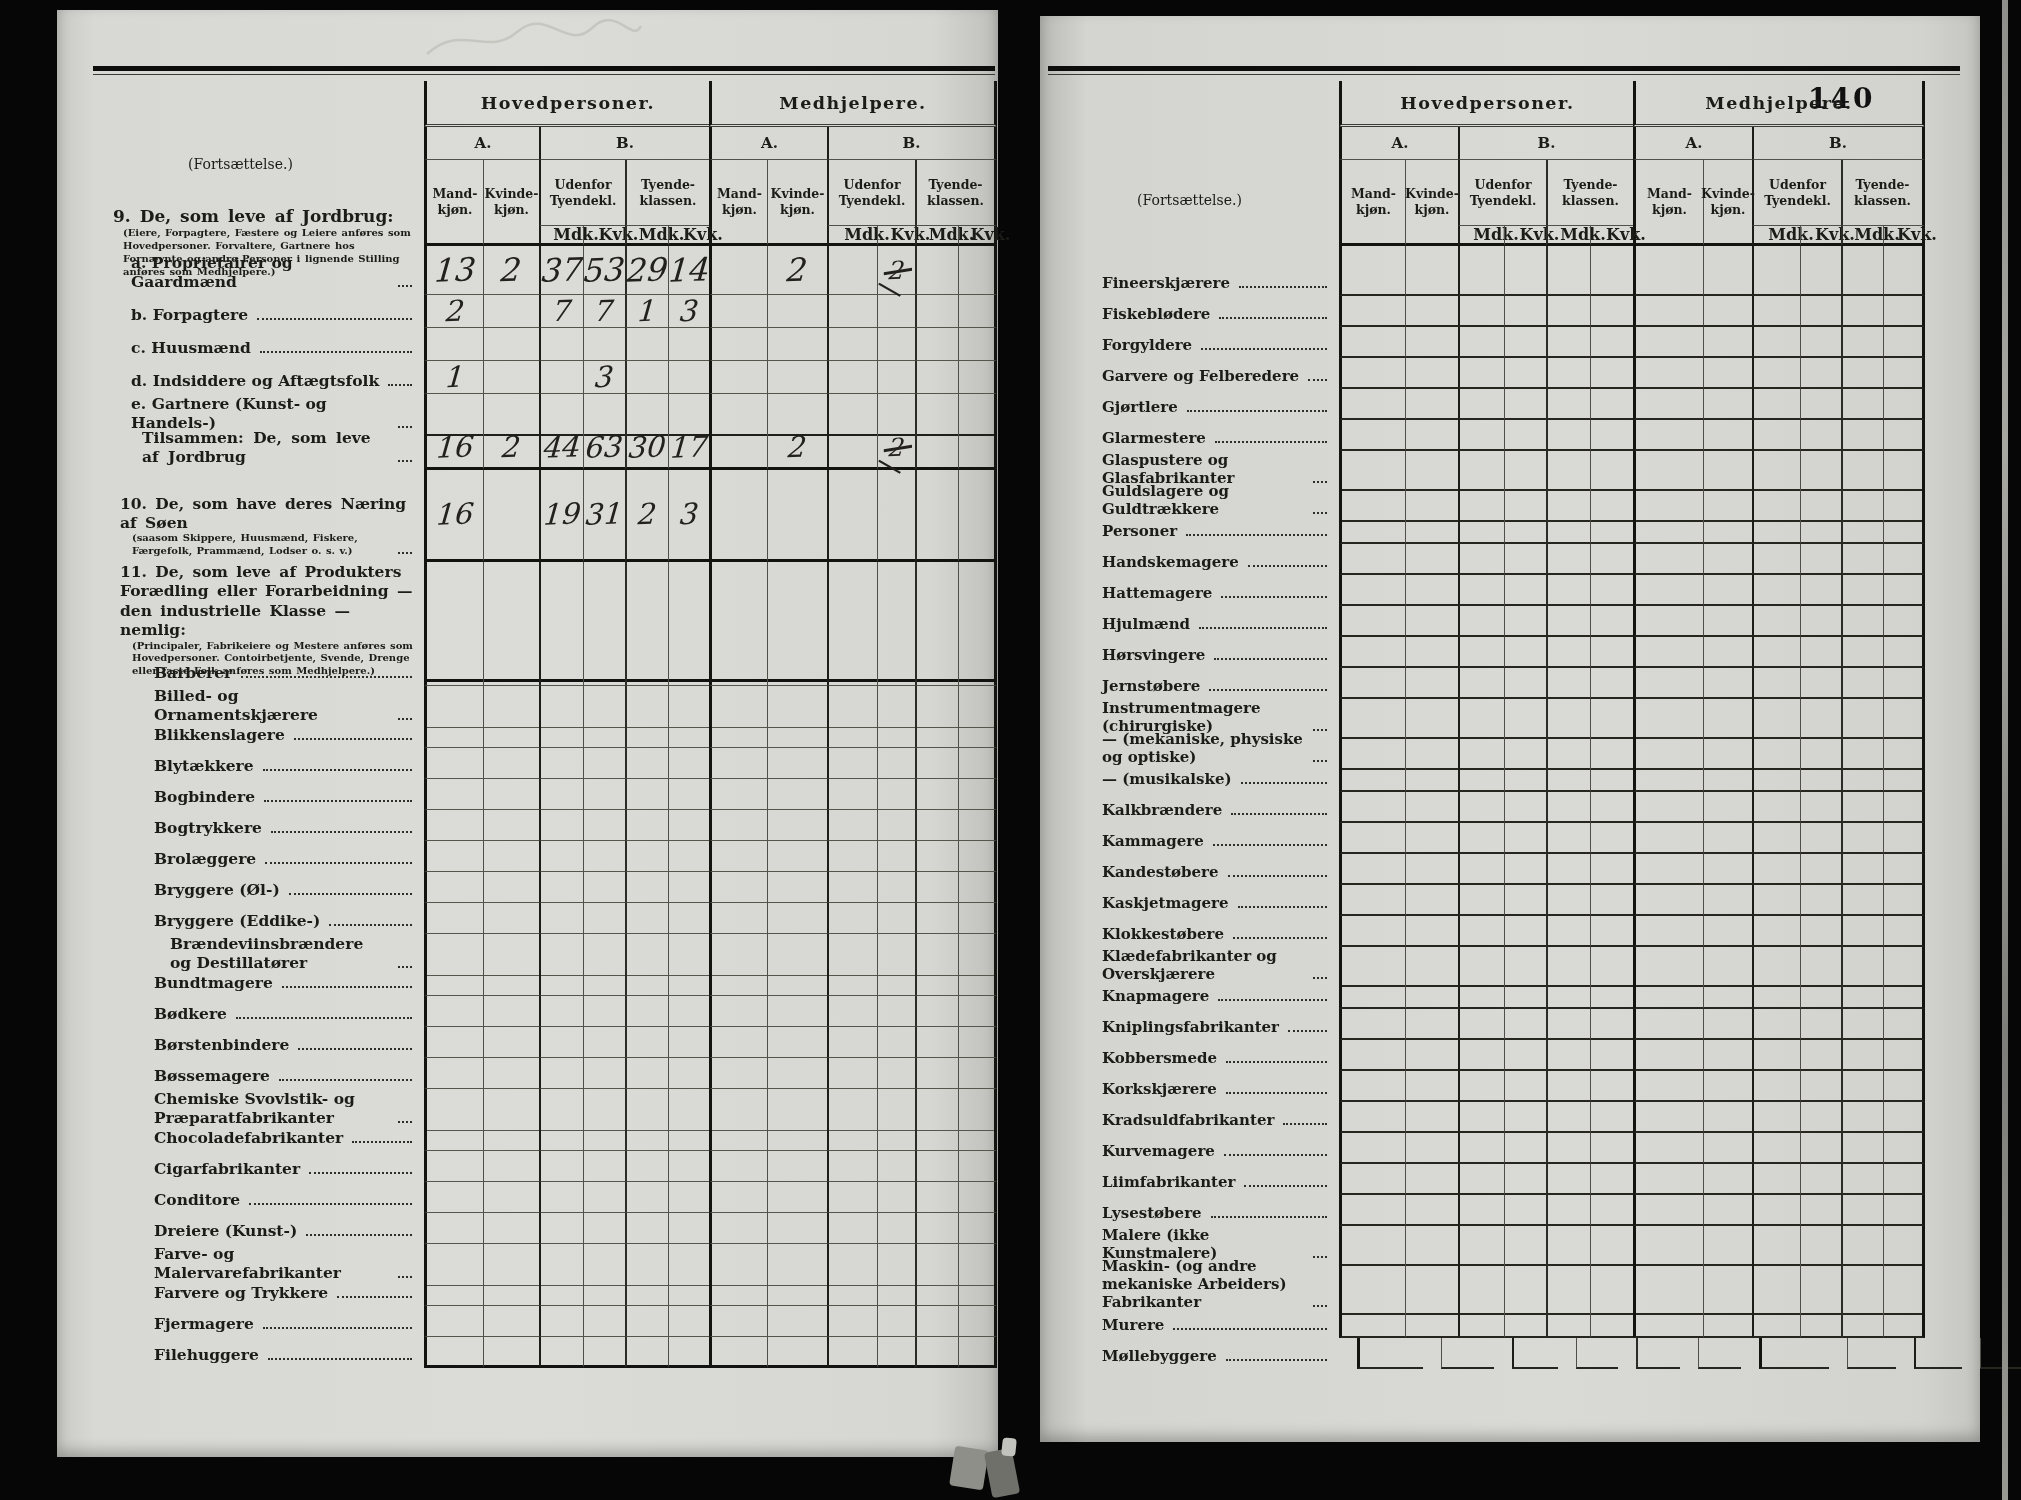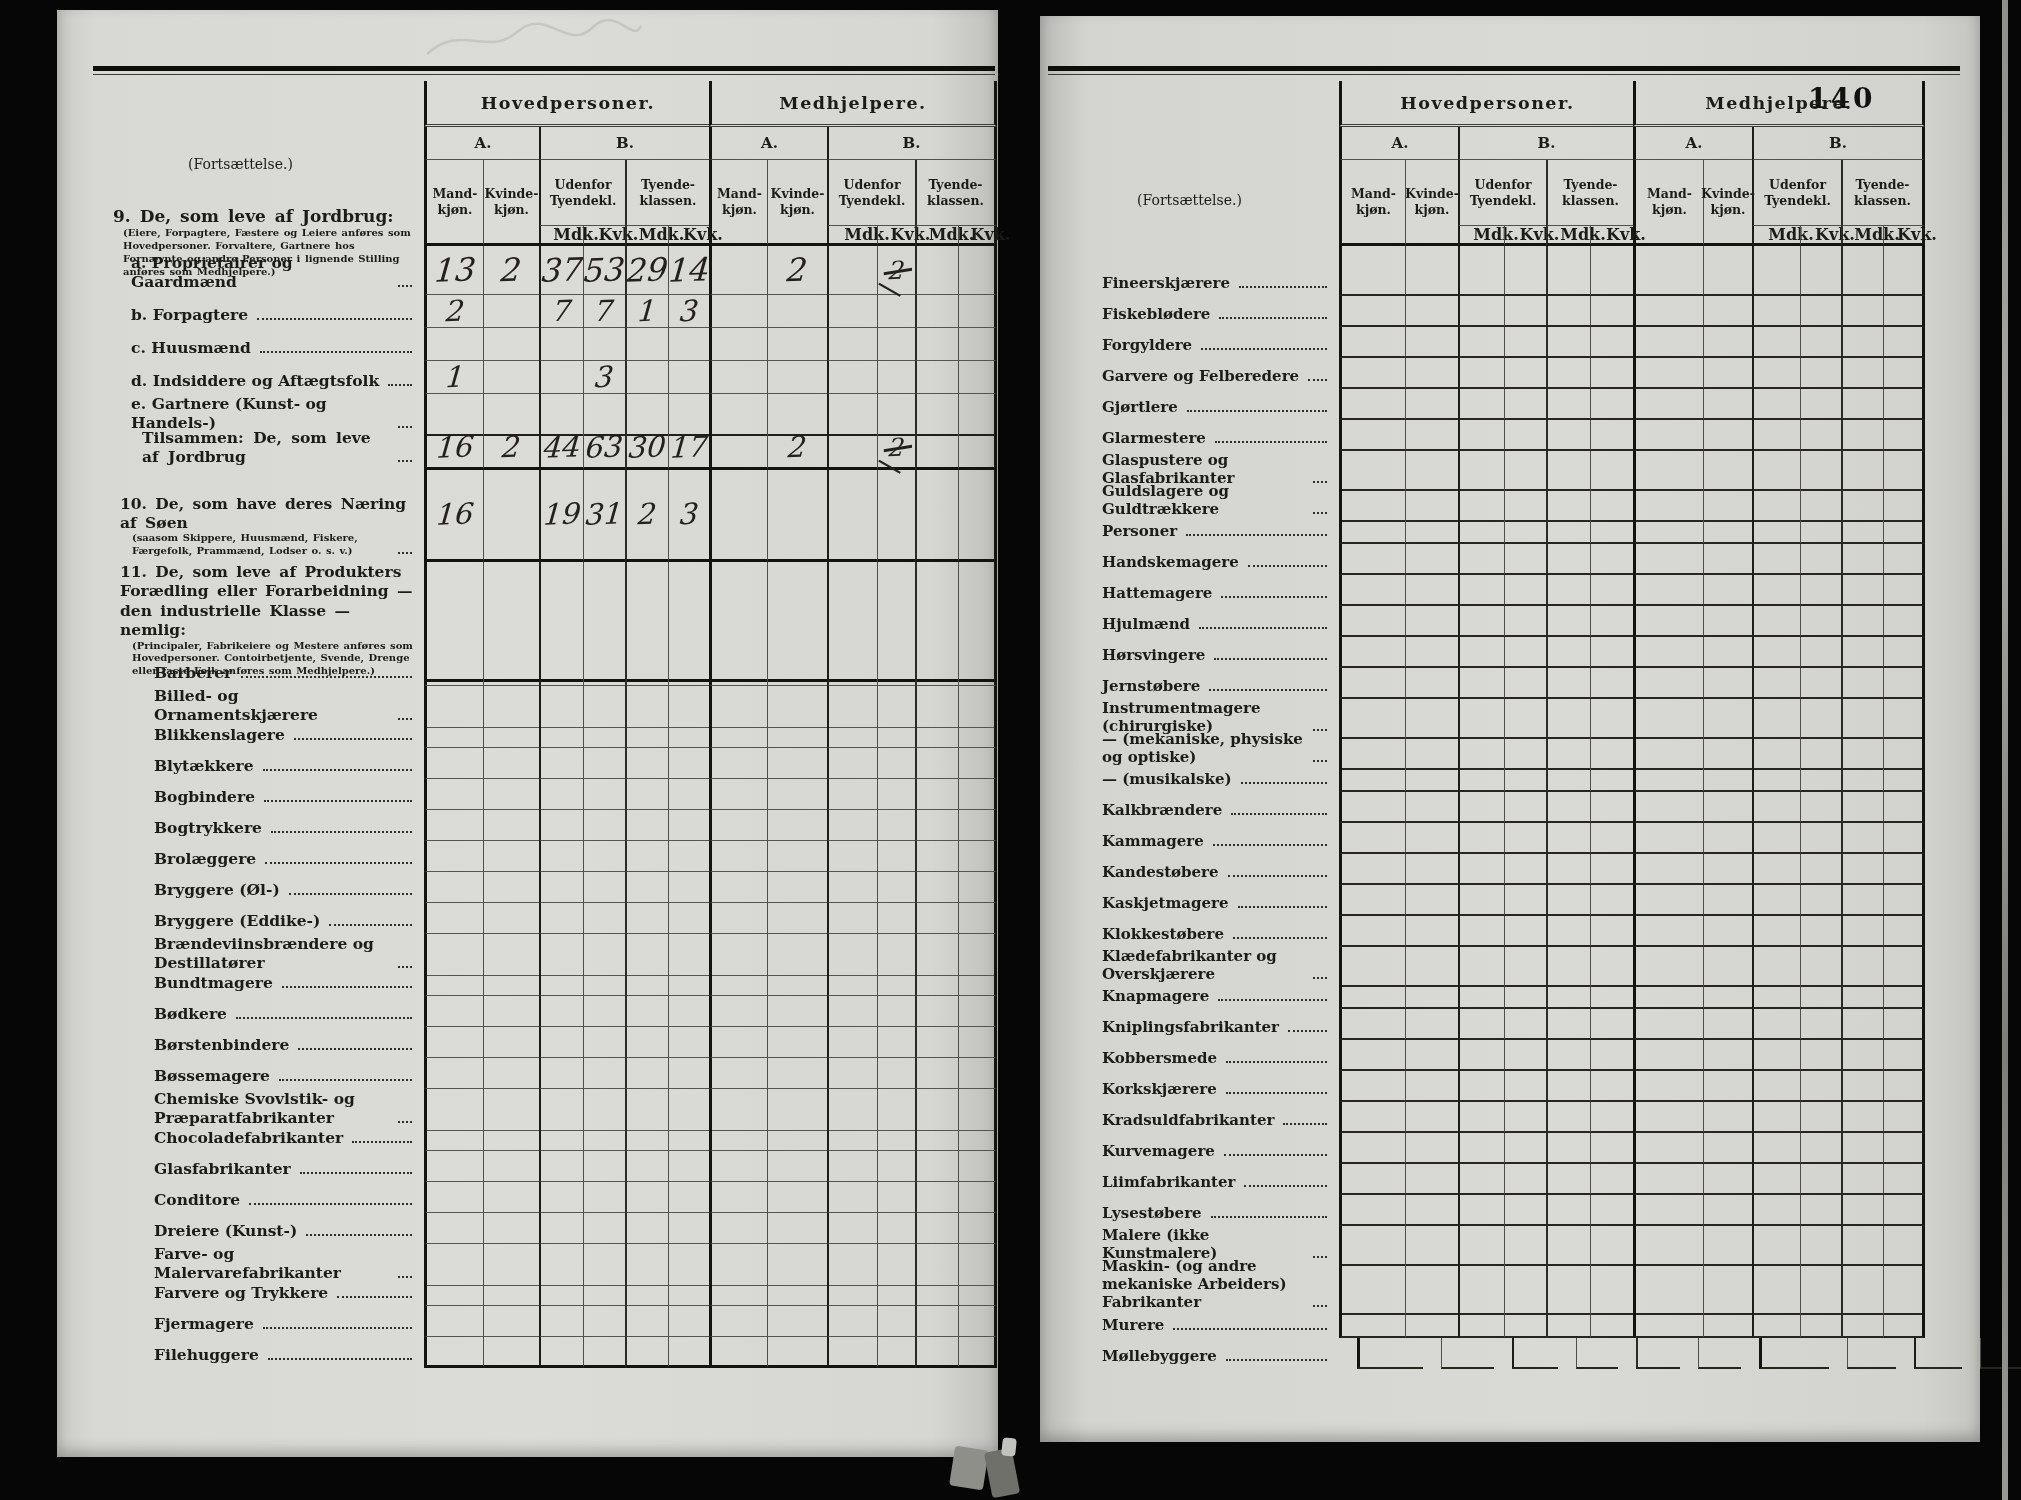--- a/index.html
+++ b/index.html
@@ -564,21 +564,21 @@
           <div class="cell c8"></div>
           <div class="cell c9"></div>
           <div class="cell c10"></div>
           <div class="cell c11"></div>
           <div class="cell c12"></div>
           <div class="cell c13"></div>
         </div>
         <div class="row trade" style="height: 31px;">
           <div class="lab">
             <div class="lrow">
-              <div class="txt" style="white-space: normal;">Brændeviinsbrændere og Destillatører</div>
+              <div class="txt" style="white-space: normal; margin-left: 16px;">Brændeviinsbrændere og Destillatører</div>
               <div class="leader"></div>
             </div>
           </div>
           <div class="cell c2"></div>
           <div class="cell c3"></div>
           <div class="cell c4"></div>
           <div class="cell c5"></div>
           <div class="cell c6"></div>
           <div class="cell c7"></div>
           <div class="cell c8"></div>
@@ -704,21 +704,21 @@
           <div class="cell c8"></div>
           <div class="cell c9"></div>
           <div class="cell c10"></div>
           <div class="cell c11"></div>
           <div class="cell c12"></div>
           <div class="cell c13"></div>
         </div>
         <div class="row trade" style="height: 31px;">
           <div class="lab">
             <div class="lrow">
-              <div class="txt" style="white-space: normal;">Glasfabrikanter</div>
+              <div class="txt" style="white-space: normal;">Cigarfabrikanter</div>
               <div class="leader"></div>
             </div>
           </div>
           <div class="cell c2"></div>
           <div class="cell c3"></div>
           <div class="cell c4"></div>
           <div class="cell c5"></div>
           <div class="cell c6"></div>
           <div class="cell c7"></div>
           <div class="cell c8"></div>

